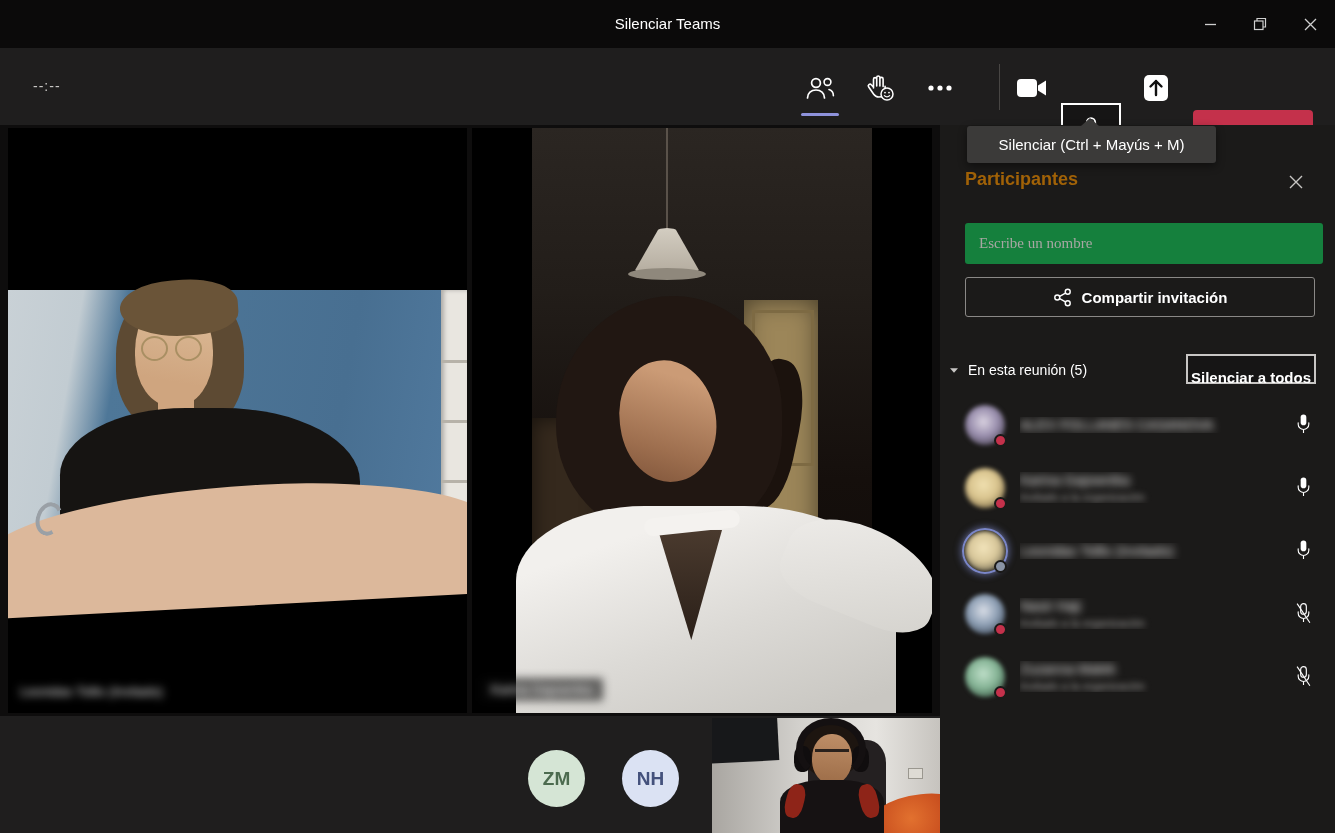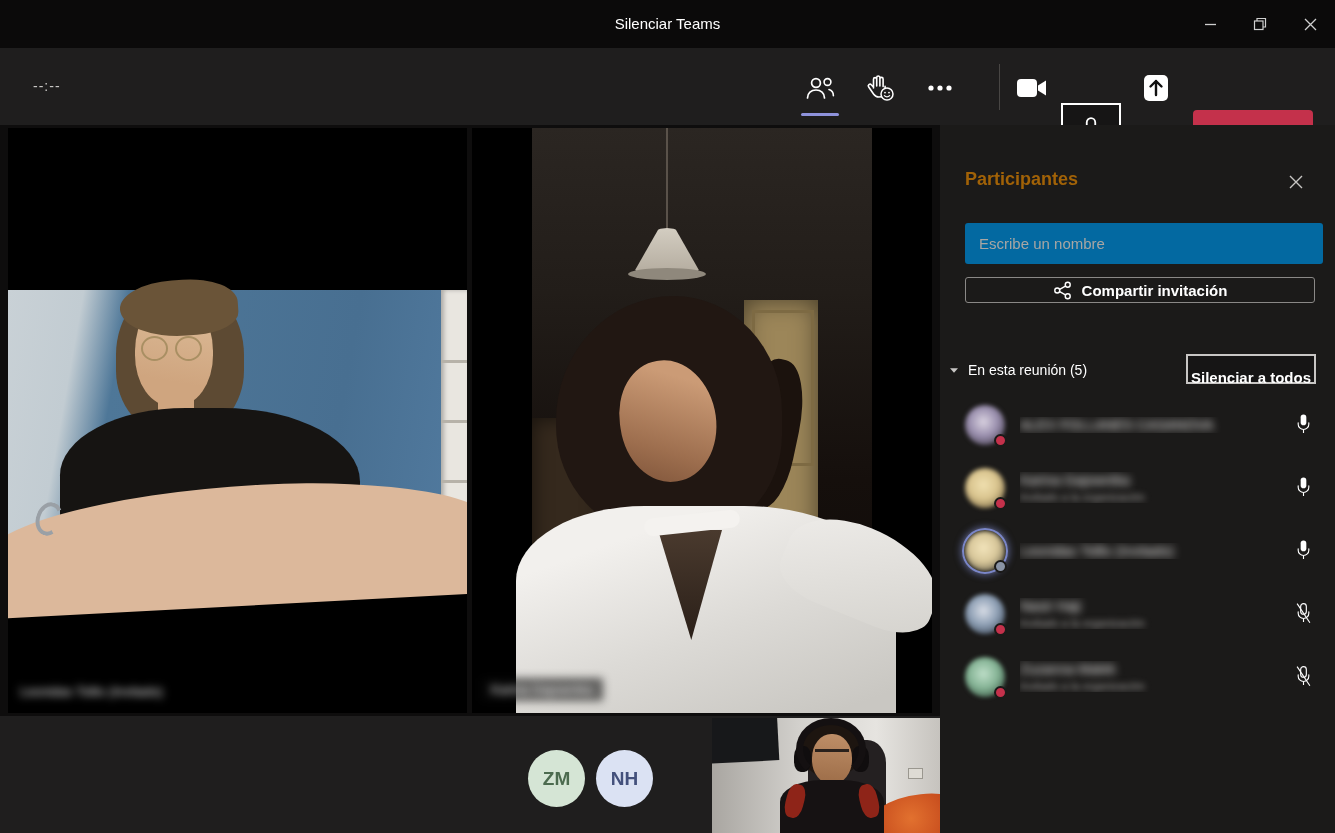--- a/index.html
+++ b/index.html
@@ -104,21 +104,21 @@
   .t2-vcut { position:absolute; left:126px; top:402px; width:64px; height:110px; background:
     linear-gradient(180deg,#4a3a2e,#2a1f18); clip-path:polygon(0 0,100% 0,52% 100%); }
   .t2-arm { position:absolute; left:250px; top:400px; width:160px; height:90px; background:
     linear-gradient(150deg,#efedea,#d4d2cd); border-radius:45% 55% 30% 30%; transform:rotate(22deg); }
 
   
   .bottombar { position:absolute; left:0; top:591px; width:940px; height:117px; background:#1f1e1e; }
   .init-circle { position:absolute; top:34px; width:57px; height:57px; border-radius:50%;
     display:flex; align-items:center; justify-content:center; font-size:19px; font-weight:bold; }
   .init-zm { left:528px; }
-  .init-nh { left:596px;text-align:right; }
+  .init-nh { left:622px;text-align:right; }
 
   
   .selfview { position:absolute; left:712px; top:2px; width:228px; height:115px; overflow:hidden;
     background:linear-gradient(90deg,#a9a6a1 0%,#d2d0cc 38%,#e6e4e0 72%,#c6c3be 100%); }
   .sv-tv { position:absolute; left:-6px; top:-8px; width:72px; height:52px; background:#17181a;
     transform:rotate(-3deg); }
   .sv-chair { position:absolute; left:96px; top:22px; width:78px; height:95px; background:#242021;
     border-radius:24% 24% 0 0; }
   .sv-hair { position:absolute; left:88px; top:2px; width:62px; height:58px; background:#1d1510; border-radius:50%; }
   .sv-phones { position:absolute; left:84px; top:0px; width:70px; height:62px; border:7px solid #141011;
@@ -138,25 +138,25 @@
   .sv-blanket { position:absolute; left:152px; top:76px; width:120px; height:66px;
     background:radial-gradient(circle at 40% 35%,#e2712f 0%,#c74c1d 45%,#9e3513 85%);
     border-radius:50% 50% 0 0; transform:rotate(-6deg); }
   .sv-outlet { position:absolute; left:196px; top:50px; width:15px; height:11px; background:#dedbd4;
     border:1px solid #9a978f; }
 
   
   .panel-header { position:absolute; left:25px; top:44px; color:#a16207; font-size:18px; font-weight:bold; }
   .panel-close { position:absolute; right:28px; top:46px; width:22px; height:22px; display:flex;
     align-items:center; justify-content:center; cursor:pointer; }
-  .search-input { position:absolute; left:25px; top:98px; width:358px; height:41px; background:#0369a1;
+  .search-input { position:absolute; left:25px; top:98px; width:358px; height:41px; background:#15803d;
     border:none; border-radius:3px; color:#e6e4e2; font-size:15px; padding:0 14px;
-    font-family:Liberation Sans, sans-serif; }
+    font-family:Liberation Serif, serif; }
   .search-input::placeholder { color:#a8a6a3; opacity:1; }
-  .invite-btn { position:absolute; left:25px; top:152px; width:350px; height:26px; background:#1b1a19;
+  .invite-btn { position:absolute; left:25px; top:152px; width:350px; height:40px; background:#1b1a19;
     border:1px solid #8a8886; border-radius:3px; display:flex; align-items:center; justify-content:center;
     gap:10px; cursor:pointer; }
   .invite-btn .label { color:#ffffff; font-size:15px; font-weight:bold; }
   .section-row { position:absolute; left:0; top:230px; width:395px; height:30px; }
   .section-toggle { position:absolute; left:9px; top:7px; display:flex; align-items:center; gap:9px; cursor:pointer; }
   .section-label { color:#ffffff; font-size:14px; }
   .muteall-btn { position:absolute; left:246px; top:-1px; width:130px; height:30px; background:#161515;
     border:2px solid #c8c6c4; display:flex; align-items:center; justify-content:center; cursor:pointer; }
   .muteall-btn .label { color:#ffffff; font-size:15px; font-weight:bold;margin-top:17px; }
 
@@ -260,20 +260,24 @@
     </div>
 
     <div class="leave-btn" id="leave-btn" style="background: rgb(196, 49, 75);">
       <svg width="26" height="12" viewBox="0 0 24 10">
         <path d="M2.2 7.8C7.6 1.4 16.4 1.4 21.8 7.8l-2.6 2c-.5.4-1.2.4-1.7 0l-2-1.5c-.4-.3-.6-.8-.6-1.3V5.6c-1.9-.5-3.9-.5-5.8 0V7c0 .5-.2 1-.6 1.3l-2 1.5c-.5.4-1.2.4-1.7 0z" fill="#ffffff" transform="translate(0,-1.5)"></path>
       </svg>
       <span class="label">Salir</span>
     </div>
   </div>
 
+  <div class="tooltip">
+    <div class="arrow"></div>
+    <span class="tip-text">Silenciar (Ctrl + Mayús + M)</span>
+  </div>
 
   <div class="main">
 
     <div class="stage">
 
       <div class="tile tile1">
         <div class="t1-video">
           <div class="t1-shelf"></div>
           <div class="t1-hair"></div>
           <div class="t1-face"></div>

